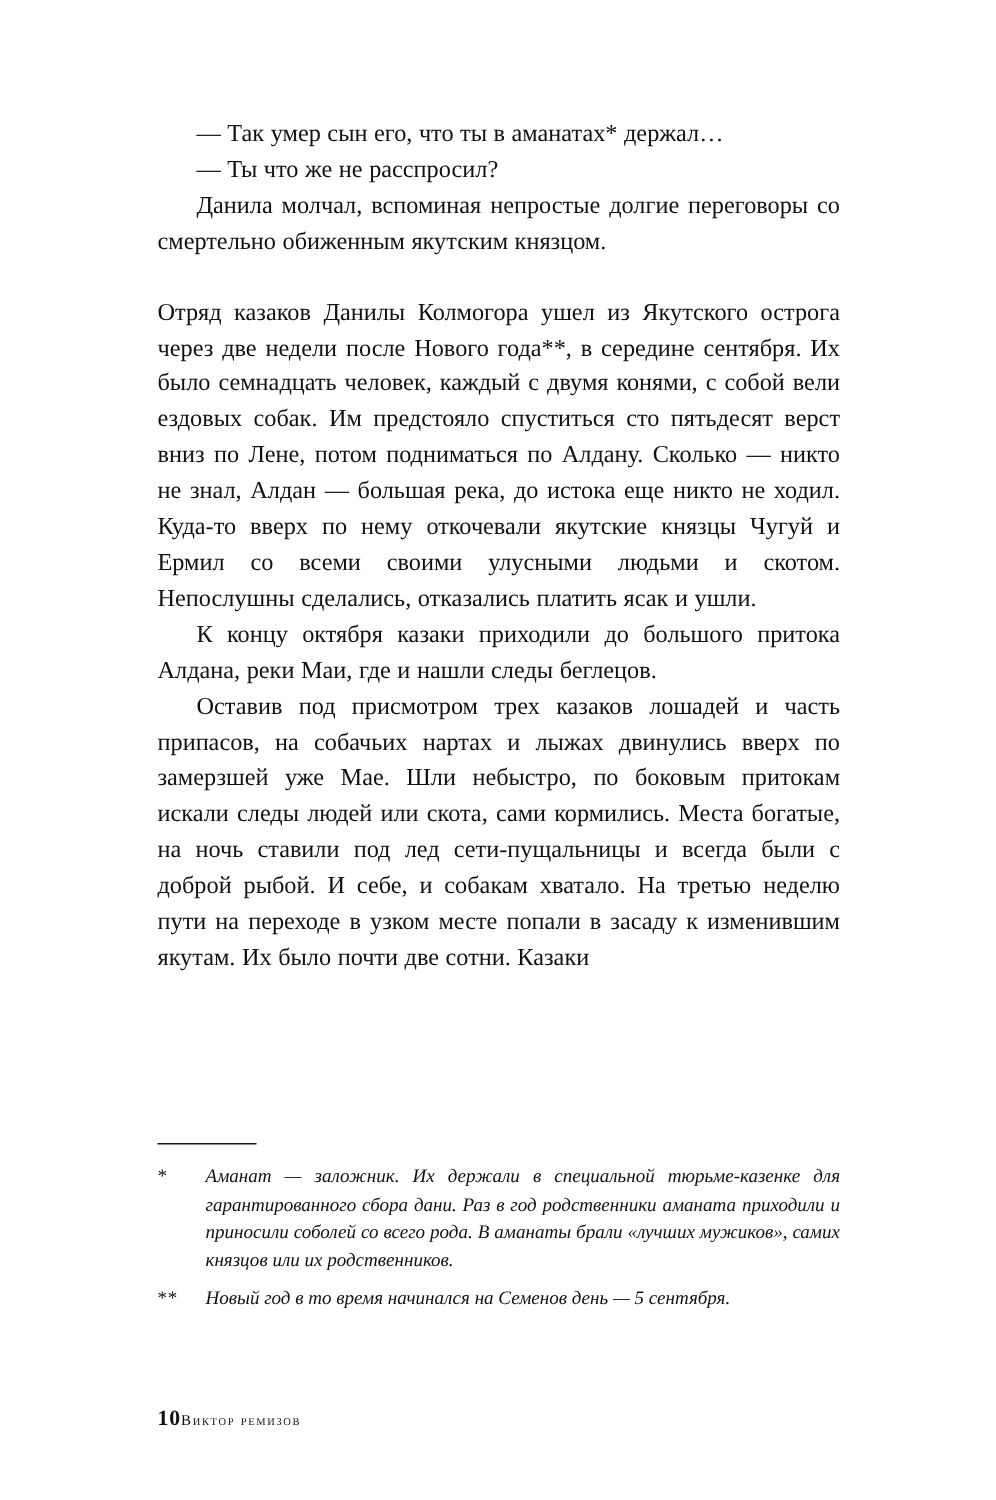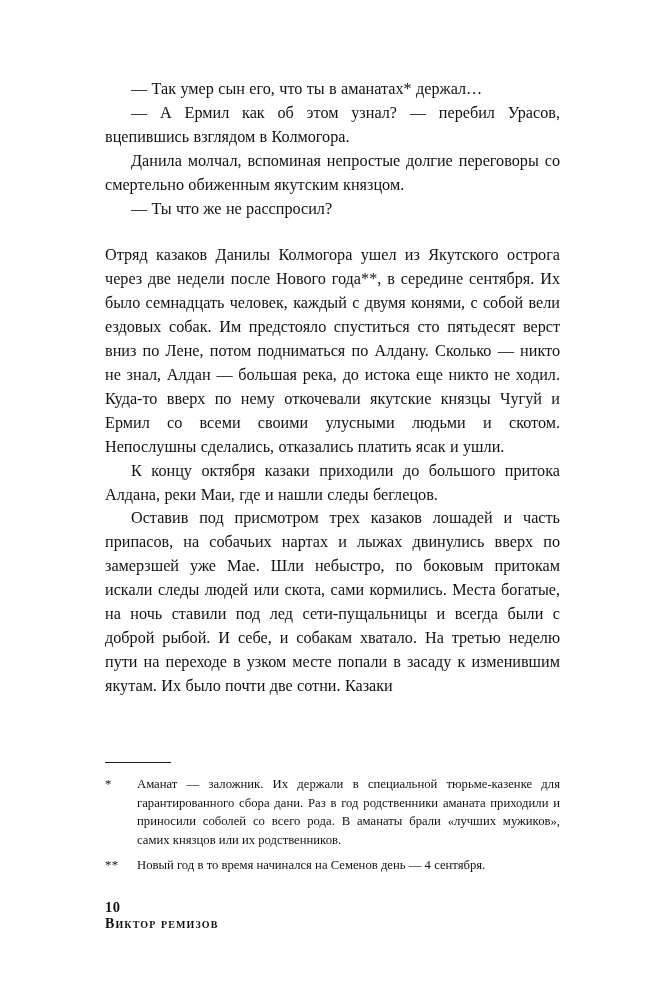--- a/index.html
+++ b/index.html
@@ -71,79 +71,77 @@
   .fn-mark {
     flex: 0 0 32px;
     width: 32px;
     text-align: left;
     letter-spacing: 0.5px;
   }
   .fn-text {
     flex: 1 1 auto;
     text-align: justify;
     text-justify: inter-word;
+    font-style: italic;
   }
 
   
   .runningfoot {
     position: absolute;
     left: 105px;
-    top: 899px;
+    top: 938px;
     width: 455px;
     display: flex;
     align-items: baseline;
-    justify-content: center;
-    flex-direction: column;
+    justify-content: flex-start;
   }
   .folio {
     font-size: 14.5px;
     font-weight: bold;
     font-variant: small-caps;
     letter-spacing: 0.6px;
   }
   .author {
-    font-size: 14px;
+    font-size: 10px;
     font-variant: small-caps;
     letter-spacing: 1.1px;
     text-transform: lowercase;
-    font-weight: bold;
   }
   .author::first-letter { text-transform: uppercase; }
 </style>
 </head>
 <body style="background: rgb(255, 255, 255); color: rgb(17, 17, 17);">
 
 <div class="page">
 
   <div class="textblock">
 
     <p class="para">— Так умер сын его, что ты в аманатах* держал…</p>
-    <p class="para">— А Ермил как об этом узнал? — перебил Урасов, вцепившись взглядом в Колмогора.</p>
+    <p class="para">— Ты что же не расспросил?</p>
     <p class="para">Данила молчал, вспоминая непростые долгие переговоры со смертельно обиженным якутским князцом.</p>
-    <p class="para">— Ты что же не расспросил?</p>
 
     <div class="section-gap"></div>
 
     <p class="para noindent">Отряд казаков Данилы Колмогора ушел из Якутского острога через две недели после Нового года**, в середине сентября. Их было семнадцать человек, каждый с двумя конями, с собой вели ездовых собак. Им предстояло спуститься сто пятьдесят верст вниз по Лене, потом подниматься по Алдану. Сколько — никто не знал, Алдан — большая река, до истока еще никто не ходил. Куда-то вверх по нему откочевали якутские князцы Чугуй и Ермил со всеми своими улусными людьми и скотом. Непослушны сделались, отказались платить ясак и ушли.</p>
     <p class="para">К концу октября казаки приходили до большого притока Алдана, реки Маи, где и нашли следы беглецов.</p>
     <p class="para">Оставив под присмотром трех казаков лошадей и часть припасов, на собачьих нартах и лыжах двинулись вверх по замерзшей уже Мае. Шли небыстро, по боковым притокам искали следы людей или скота, сами кормились. Места богатые, на ночь ставили под лед сети-пущальницы и всегда были с доброй рыбой. И себе, и собакам хватало. На третью неделю пути на переходе в узком месте попали в засаду к изменившим якутам. Их было почти две сотни. Казаки</p>
 
   </div>
 
   <div class="footnotes">
     <div class="fn-rule"></div>
 
     <div class="fn-item">
       <span class="fn-mark">*</span>
       <span class="fn-text">Аманат — заложник. Их держали в специальной тюрьме-казенке для гарантированного сбора дани. Раз в год родственники аманата приходили и приносили соболей со всего рода. В аманаты брали «лучших мужиков», самих князцов или их родственников.</span>
     </div>
 
     <div class="fn-item">
       <span class="fn-mark">**</span>
-      <span class="fn-text">Новый год в то время начинался на Семенов день — 4 сентября.</span>
+      <span class="fn-text">Новый год в то время начинался на Семенов день — 5 сентября.</span>
     </div>
   </div>
 
   <div class="runningfoot">
     <div class="folio">10</div>
     <div class="author">Виктор Ремизов</div>
   </div>
 
 </div>
 

